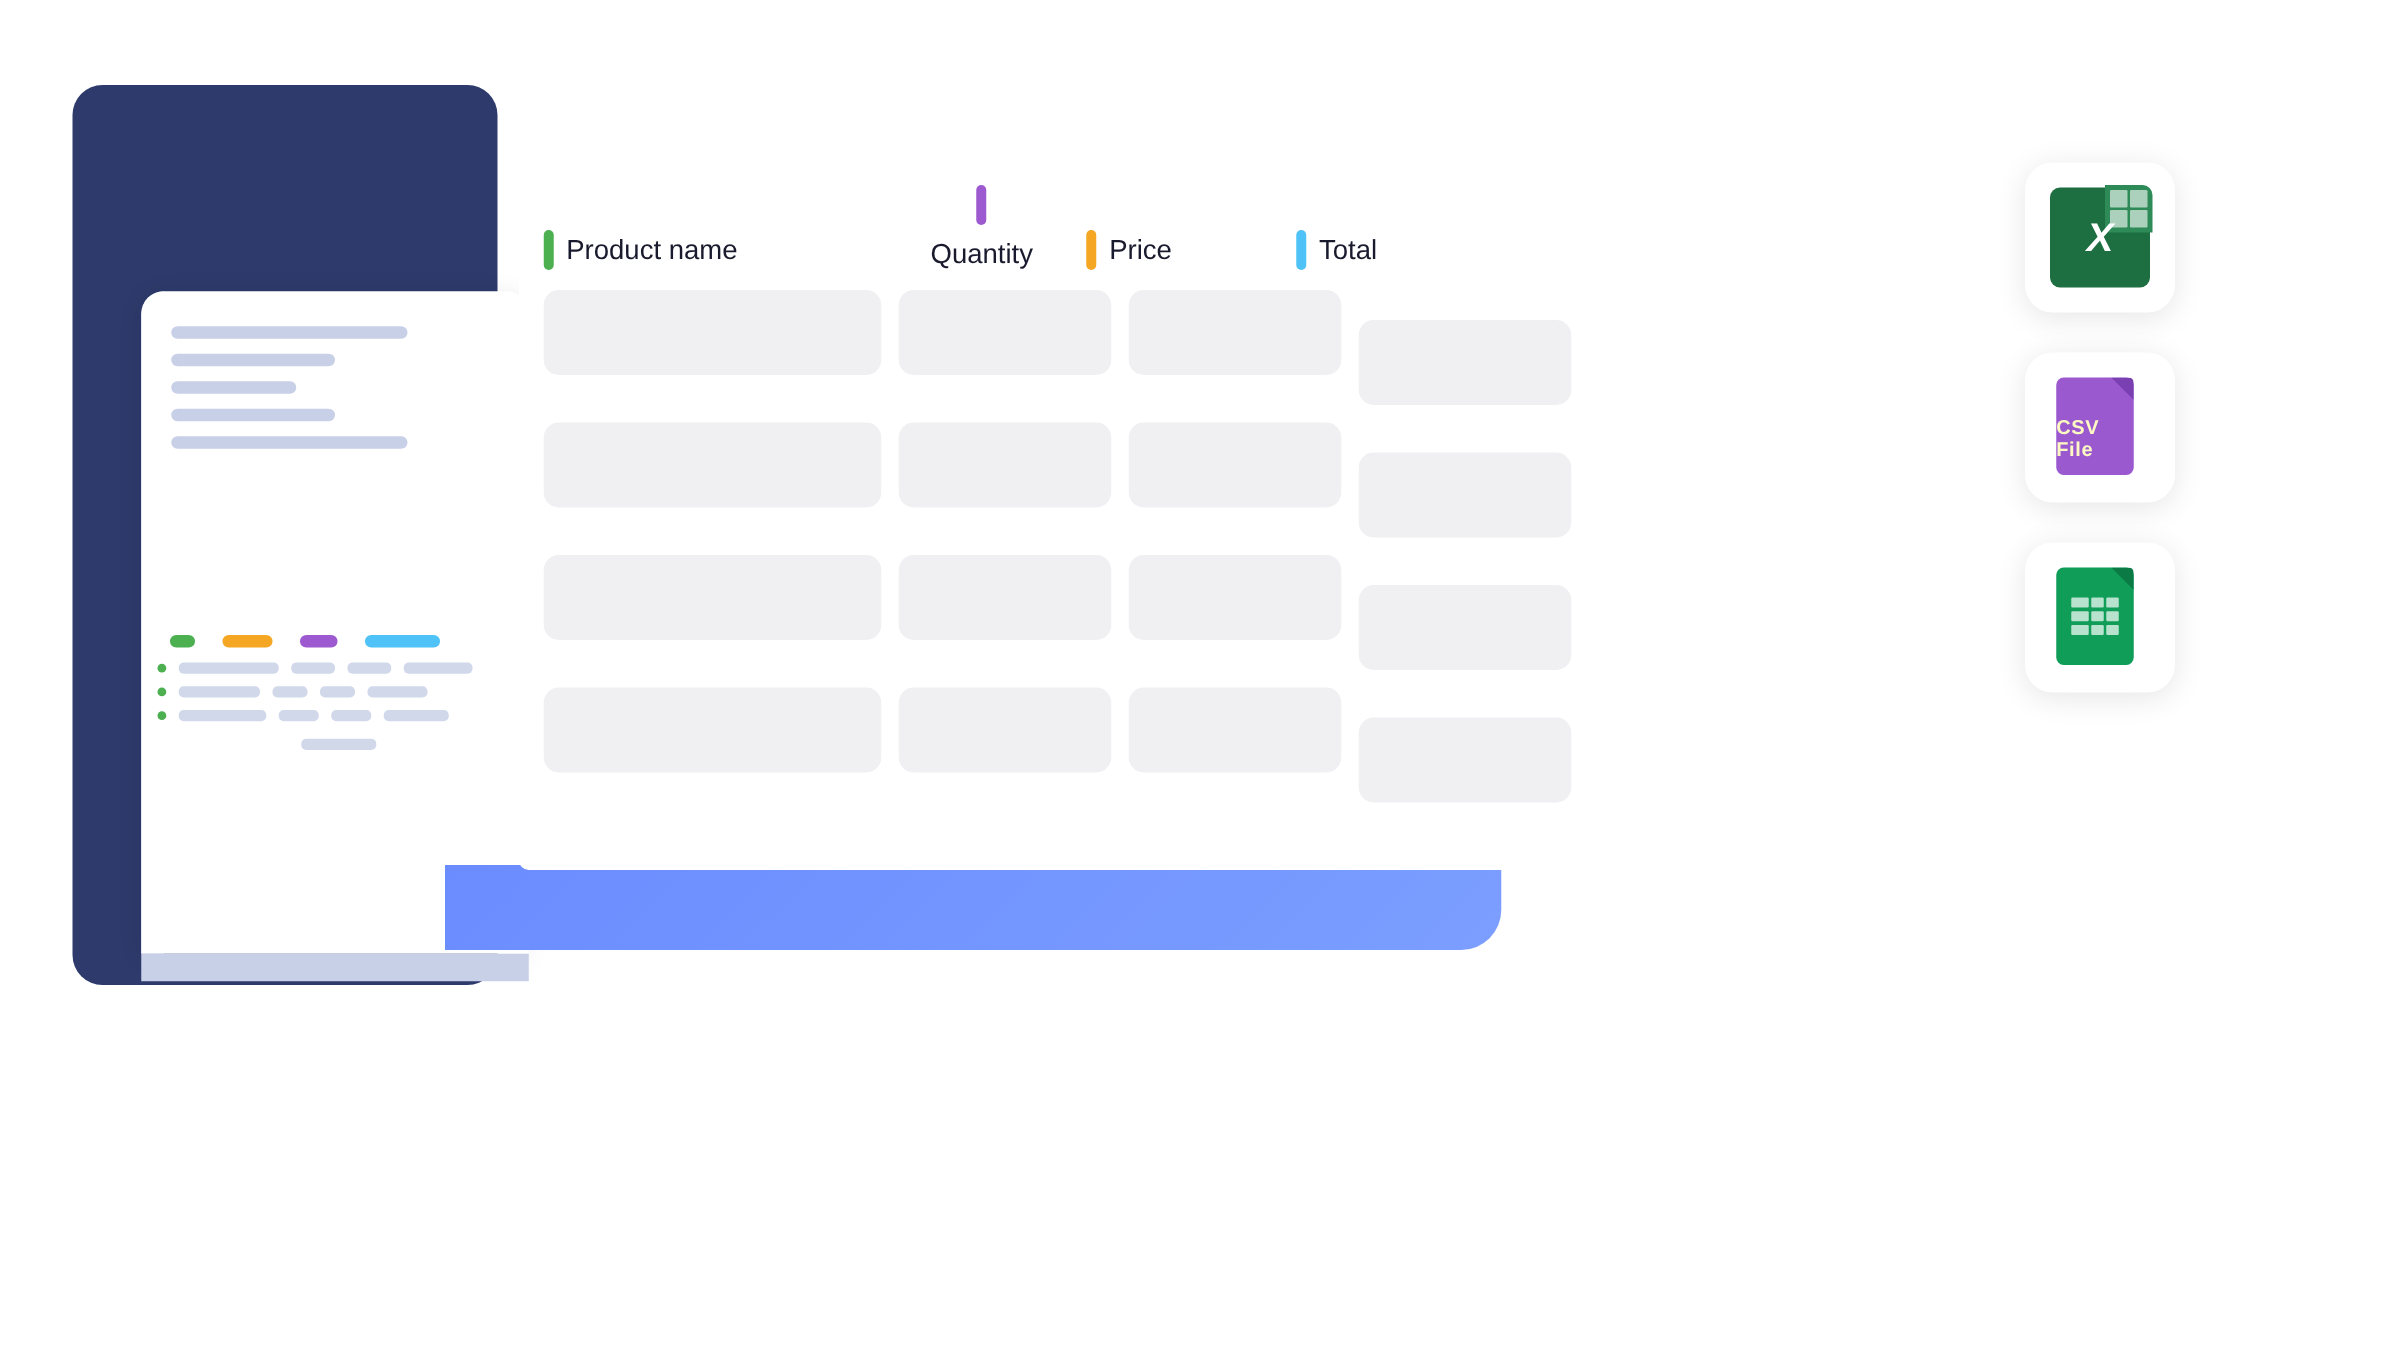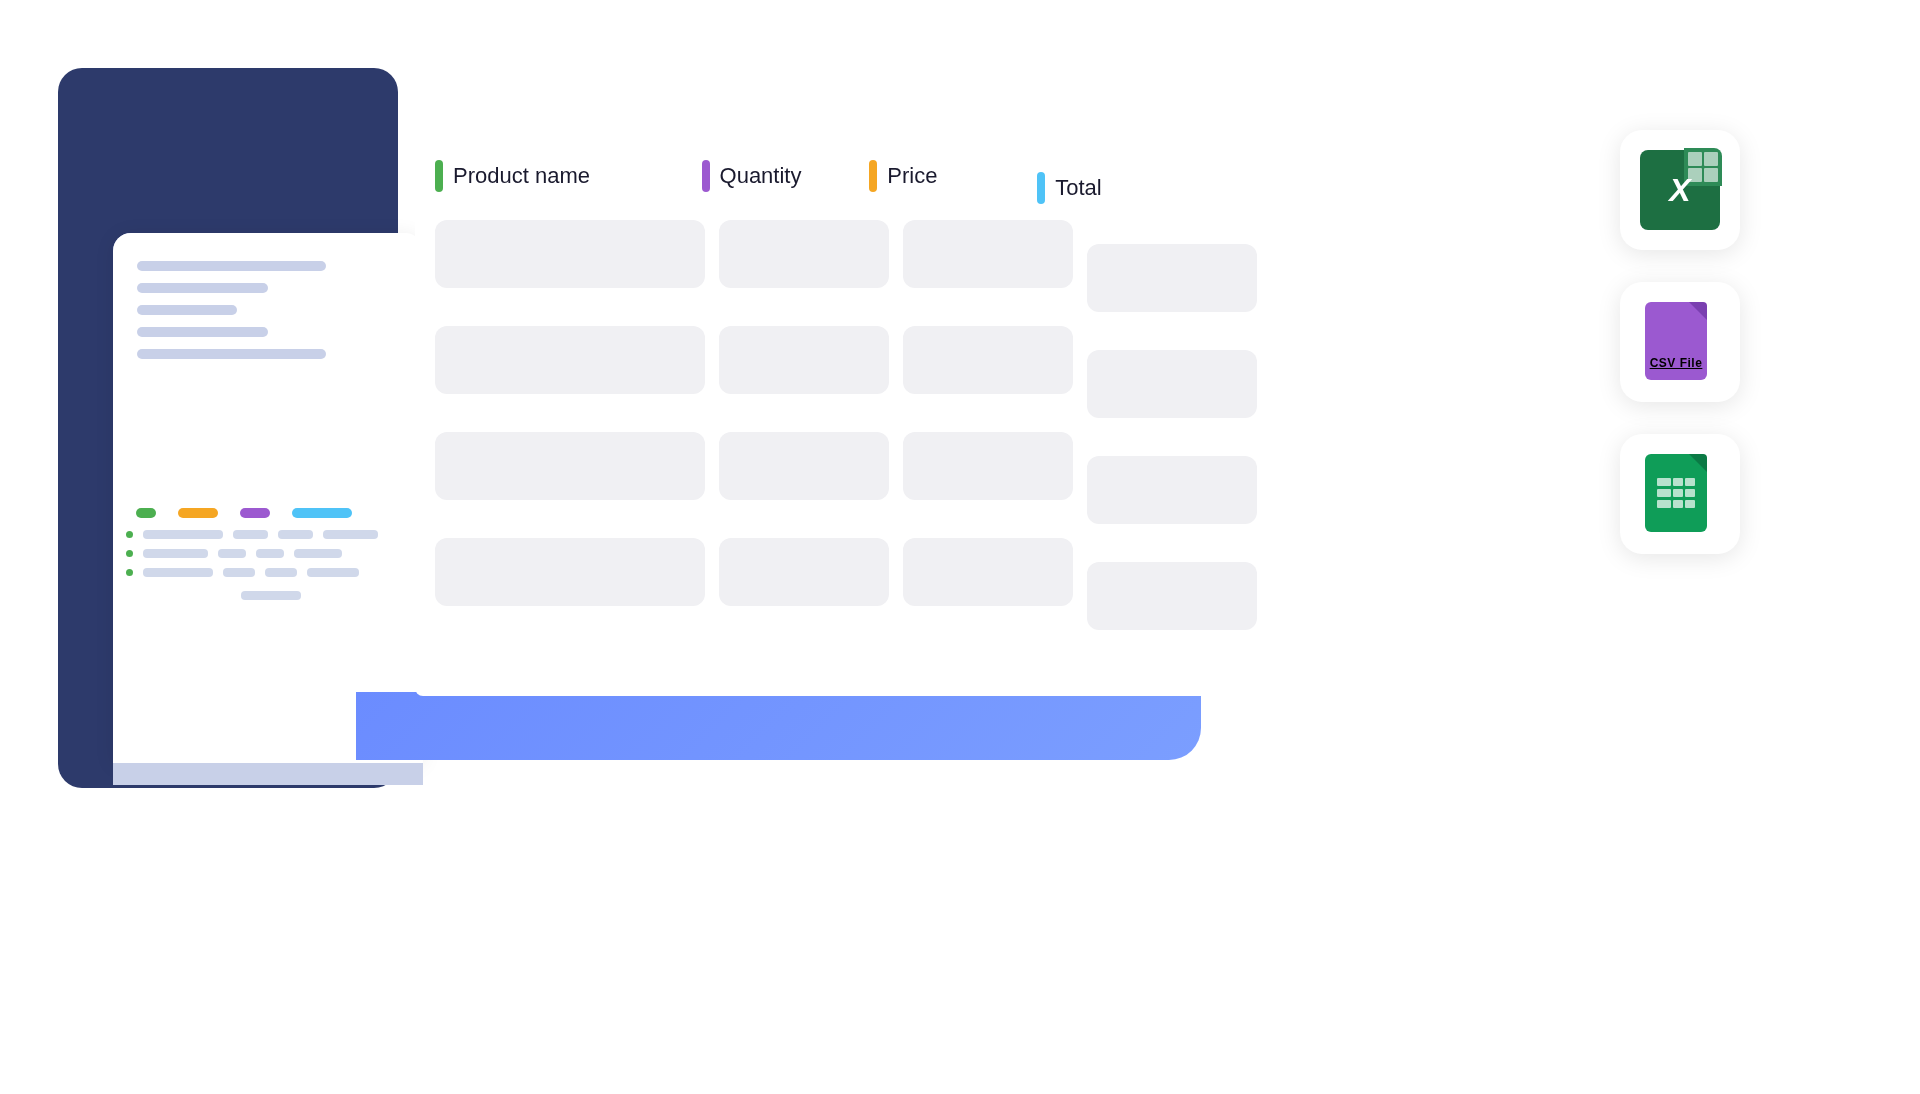--- a/index.html
+++ b/index.html
@@ -146,21 +146,21 @@
       top: 68px;
       width: 810px;
       height: 628px;
       background: #ffffff;
       border-radius: 8px;
     }
 
     
     .table-headers {
       display: flex;
-      align-items: center;
+      align-items: flex-end;
       padding: 0 20px;
       margin-bottom: 16px;
       margin-top: 80px;
     }
 
     .table-header {
       display: flex;
       align-items: center;
       gap: 10px;
       font-size: 22px;
@@ -169,21 +169,21 @@
     }
 
     .header-indicator {
       width: 8px;
       height: 32px;
       border-radius: 4px;
       flex-shrink: 0;
     }
 
     .col-product { width: 270px; }
-    .col-quantity { width: 170px; }
+    .col-quantity { width: 170px; flex-direction: column; }
     .col-price { width: 170px; }
     .col-total { width: 170px; margin-top: 24px; }
 
     
     .table-rows {
       padding: 0 20px;
     }
 
     .table-row-data {
       display: flex;
@@ -292,26 +292,25 @@
       top: 0;
       right: 0;
       width: 18px;
       height: 18px;
       background: #7a3fb0;
       clip-path: polygon(0 0, 100% 100%, 100% 0);
       border-radius: 0 4px 0 0;
     }
 
     .csv-text {
-      color: #000000;
-      font-size: 12px;
+      color: #fef9c3;
+      font-size: 16px;
       font-weight: 700;
       letter-spacing: 0.5px;
       margin-bottom: 4px;
-      text-decoration: underline;
     }
 
     
     .sheets-icon-wrapper {
       width: 70px;
       height: 80px;
       position: relative;
     }
 
     .sheets-doc {

